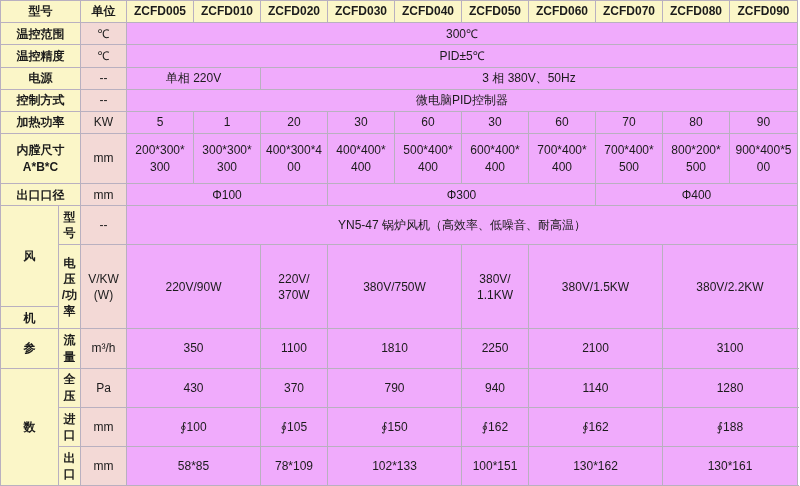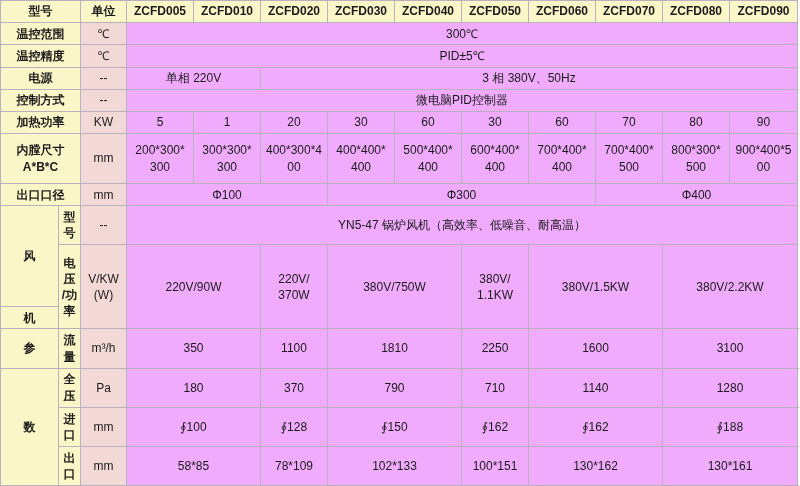--- a/index.html
+++ b/index.html
@@ -153,21 +153,21 @@
     <td class="data small" style="white-space:pre-line">400*400*
 400</td>
     <td class="data small" style="white-space:pre-line">500*400*
 400</td>
     <td class="data small" style="white-space:pre-line">600*400*
 400</td>
     <td class="data small" style="white-space:pre-line">700*400*
 400</td>
     <td class="data small" style="white-space:pre-line">700*400*
 500</td>
-    <td class="data small" style="white-space:pre-line">800*300*
+    <td class="data small" style="white-space:pre-line">800*200*
 500</td>
     <td class="data small" style="white-space:pre-line">900*400*5
 00</td>
   </tr>
 
   <tr>
     <td class="lbl" colspan="2">出口口径</td>
     <td class="unit">mm</td>
     <td class="data" colspan="3">Φ100</td>
     <td class="data" colspan="4">Φ300</td>
@@ -205,41 +205,41 @@
   </tr>
 
   <tr>
     <td class="vert">参</td>
     <td class="lbl">流量</td>
     <td class="unit">m³/h</td>
     <td class="data" colspan="2">350</td>
     <td class="data">1100</td>
     <td class="data" colspan="2">1810</td>
     <td class="data">2250</td>
-    <td class="data" colspan="2">1600</td>
+    <td class="data" colspan="2">2100</td>
     <td class="data" colspan="3">3100</td>
   </tr>
 
   <tr>
     <td class="vert" rowspan="3">数</td>
     <td class="lbl">全压</td>
     <td class="unit">Pa</td>
-    <td class="data" colspan="2">180</td>
+    <td class="data" colspan="2">430</td>
     <td class="data">370</td>
     <td class="data" colspan="2">790</td>
-    <td class="data">710</td>
+    <td class="data">940</td>
     <td class="data" colspan="2">1140</td>
     <td class="data" colspan="3">1280</td>
   </tr>
 
   <tr>
     <td class="lbl">进口</td>
     <td class="unit">mm</td>
     <td class="data" colspan="2">∮100</td>
-    <td class="data">∮128</td>
+    <td class="data">∮105</td>
     <td class="data" colspan="2">∮150</td>
     <td class="data">∮162</td>
     <td class="data" colspan="2">∮162</td>
     <td class="data" colspan="3">∮188</td>
   </tr>
 
   <tr>
     <td class="lbl">出口</td>
     <td class="unit">mm</td>
     <td class="data" colspan="2">58*85</td>

